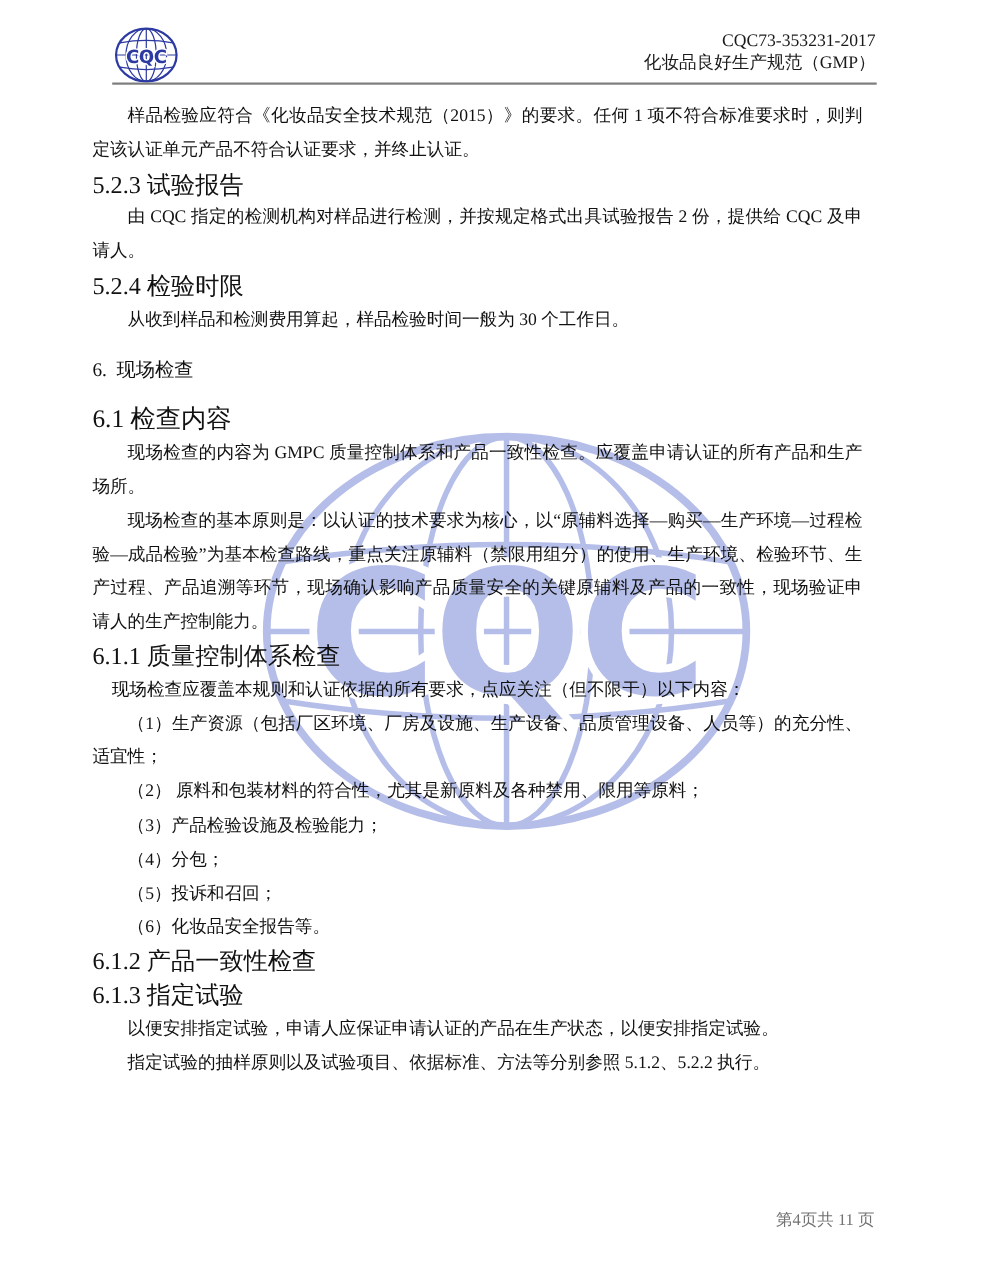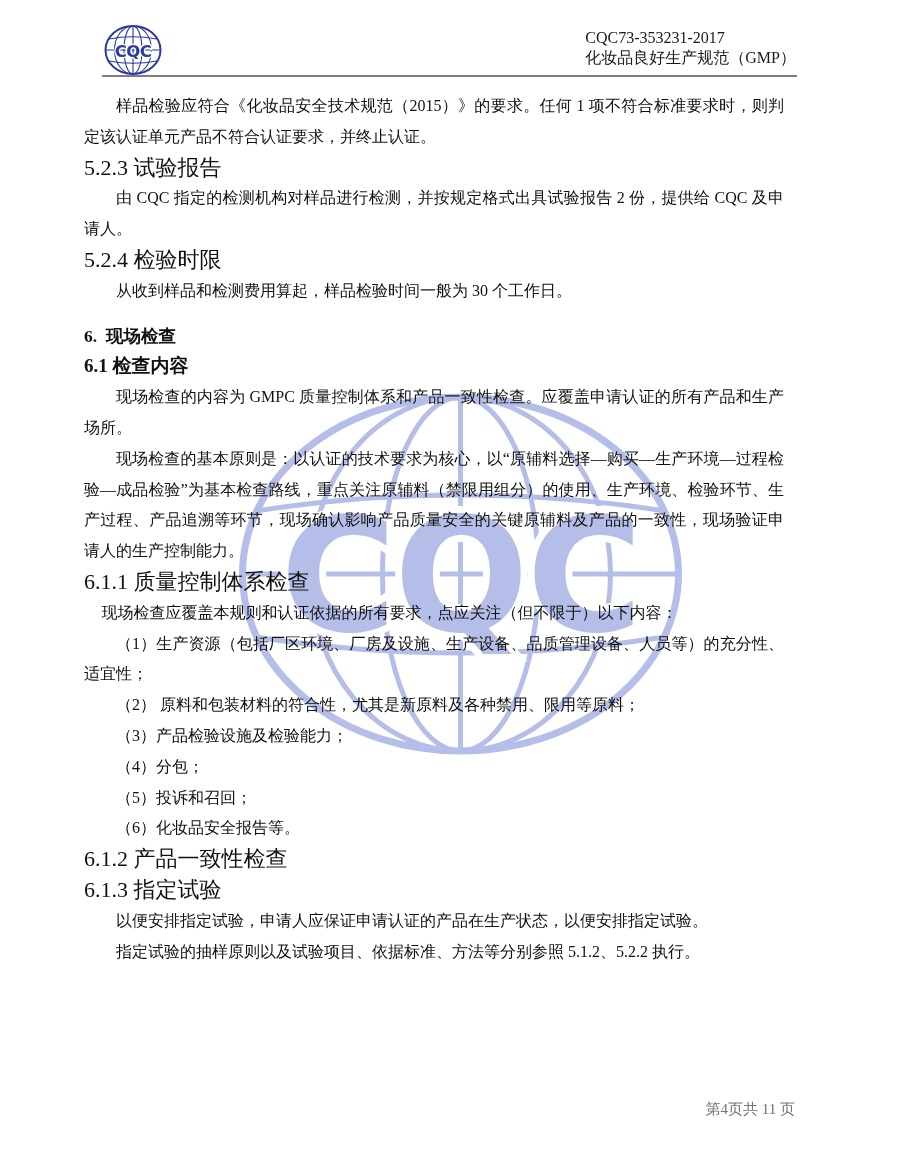--- a/index.html
+++ b/index.html
@@ -3,34 +3,34 @@
 <meta charset="utf-8">
 <style>
   * { margin:0; padding:0; box-sizing:border-box; }
   html,body { background:#ffffff; }
   .page {
     position:relative; width:900px; height:1165px; margin:0 auto;
     background:#ffffff; overflow:hidden;
     font-family:"Liberation Serif","DejaVu Serif",serif; color:#111111;padding-left:24px;
   }
   
-  .hdr-text { position:absolute; top:28px; right:104px; text-align:left;
+  .hdr-text { position:absolute; top:28px; right:104px; text-align:right;
               font-size:16px; line-height:20px; color:#1a1a1a; }
   .logo { position:absolute; left:103px; top:24px; }
   .rule { position:absolute; left:102px; top:75px; width:695px; height:2px; background:#7d7d7d; }
   
   .watermark { position:absolute; left:238px; top:393px; opacity:0.9; }
   
   .content { position:absolute; left:84px; top:91px; width:700px;
              font-size:16px; line-height:30.8px; text-align:justify; }
   .para   { text-indent:2em; }
   .indent-1 { text-indent:1.1em; }
   .h-minor { font-weight:normal; font-size:22px; }
-  .h-major { font-size:17.5px; font-weight:bold; margin-top:14px; white-space:pre-wrap; }
-  .h-sub   { font-size:19px;   font-weight:bold; }
+  .h-major { font-size:17.5px; font-weight:normal; margin-top:14px; white-space:pre-wrap; }
+  .h-sub   { font-size:23px;   font-weight:normal; margin-top:15px; }
   .content > div { position:relative; z-index:2; }
   .footer { position:absolute; right:105px; top:1100px; font-size:15px; color:#737373; }
 </style>
 </head>
 <body>
 
 <div class="page">
 
   <svg class="logo" width="60" height="52" viewBox="0 0 60 52">
     <g fill="none" stroke="#2c3aa2" stroke-width="1.1">

